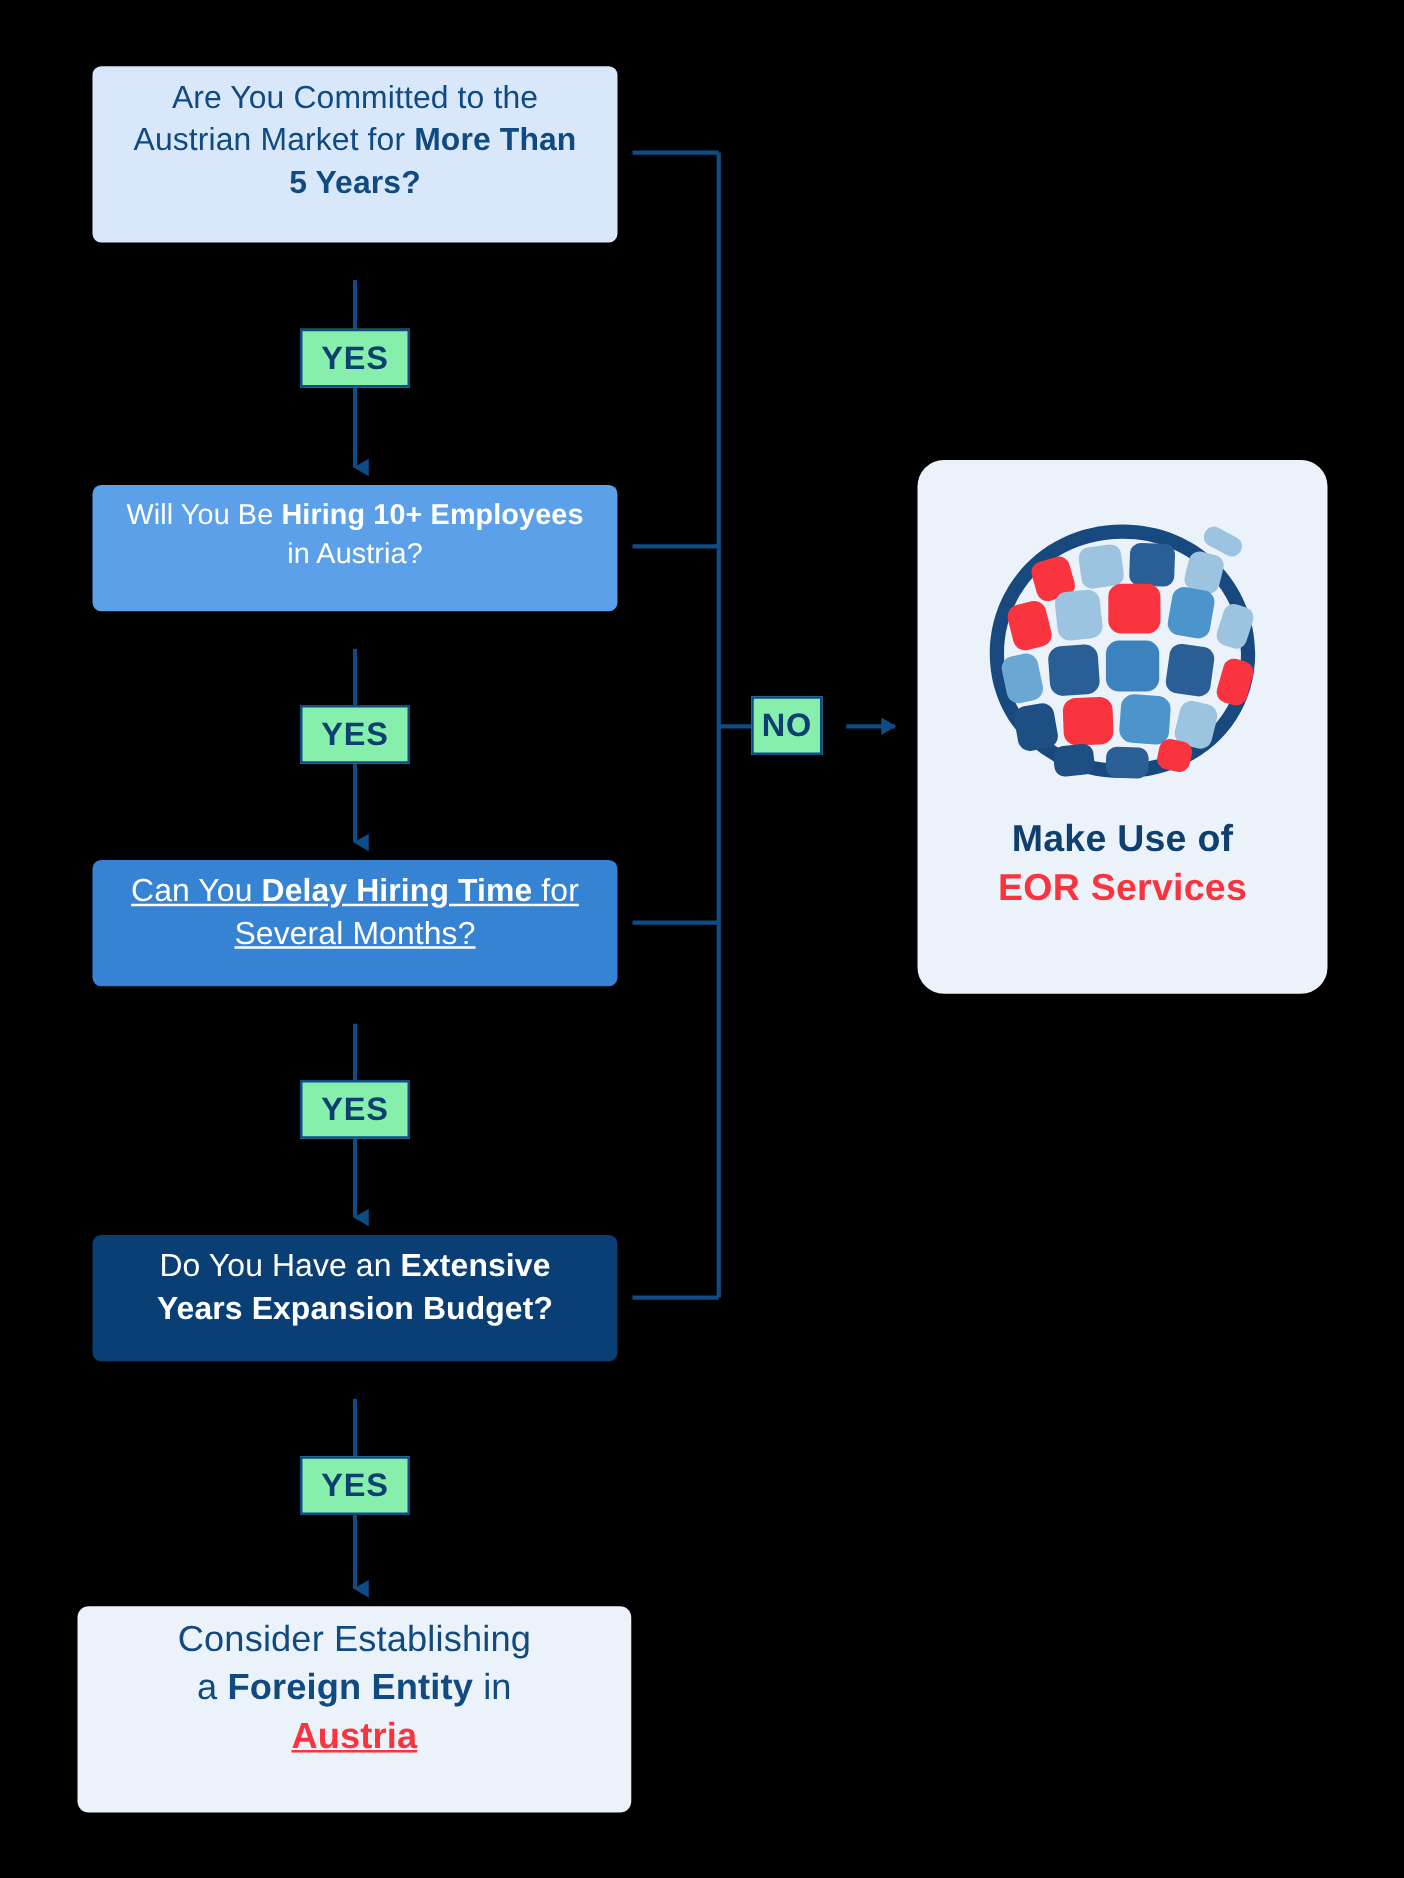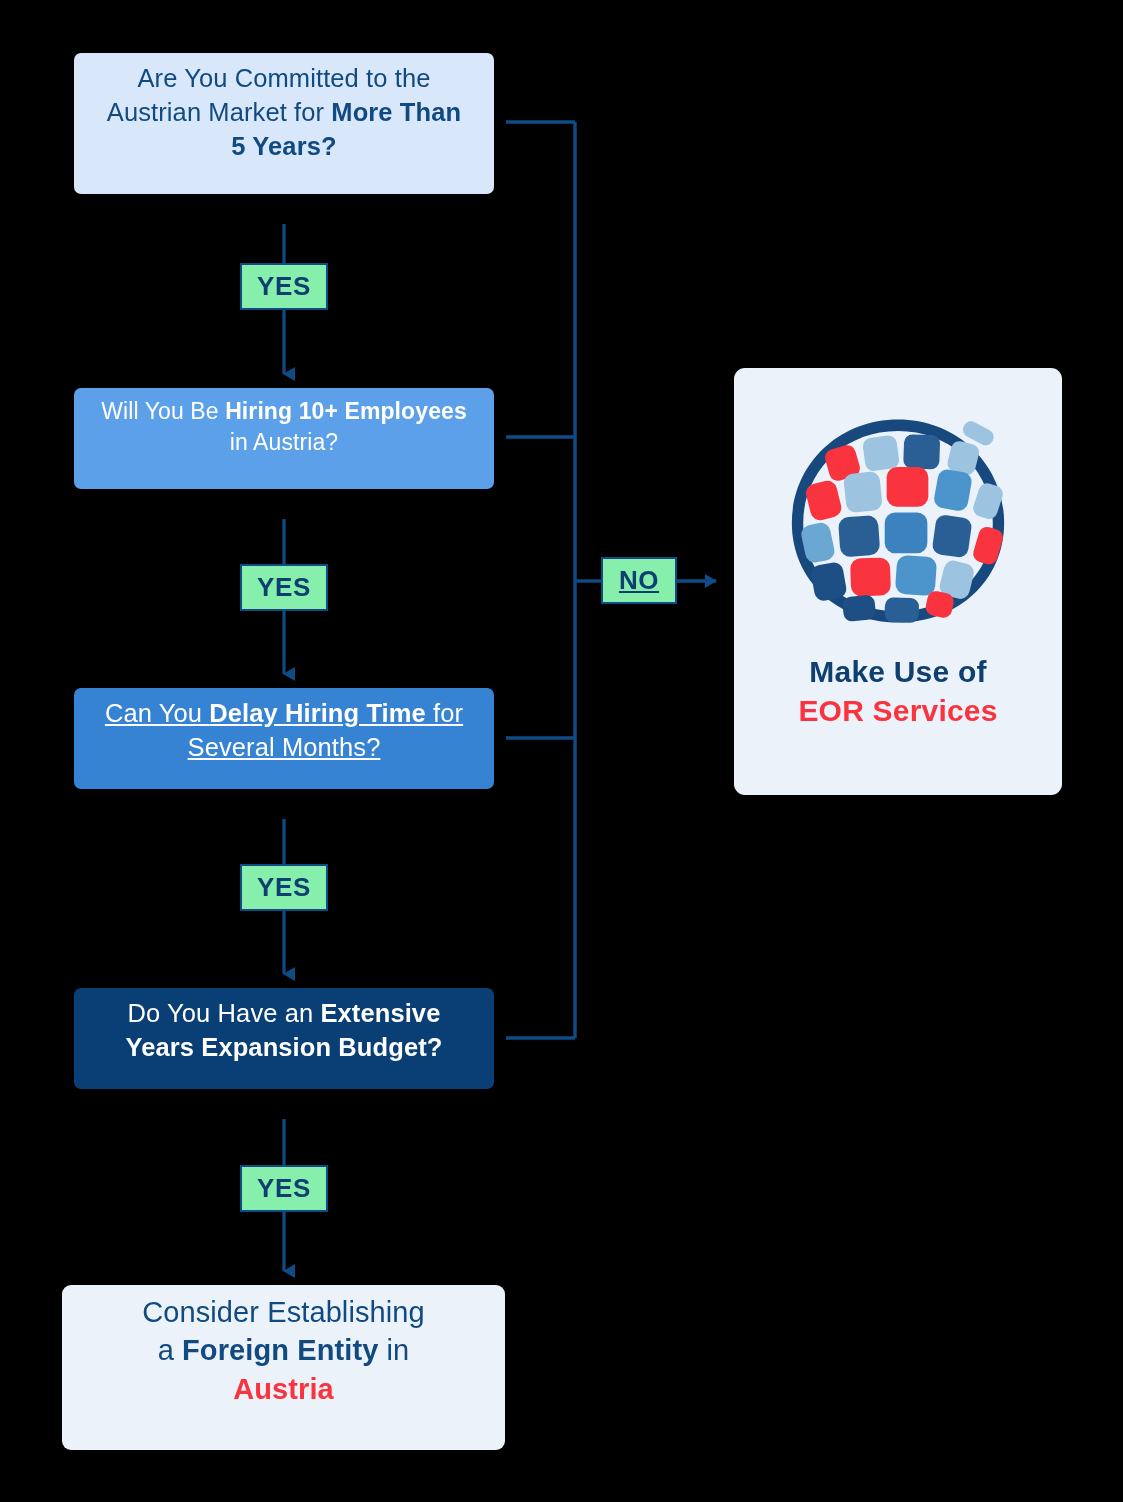--- a/index.html
+++ b/index.html
@@ -64,28 +64,28 @@
   }
   #node-5 {
     left: 62px;  top: 1285px;  width: 443px;  height: 165px;
     background: #ecf2fa;
     color: #114a80;
     font-size: 29px;
     font-weight: 500;
     border-radius: 9px;
     line-height: 1.32;
   }
-  #node-5 .accent { color: #f9343f; font-weight: 700; }
+  #node-5 .accent { color: #f9343f; font-weight: 700; text-decoration: underline; }
 
   
   #eor-card {
     position: absolute;
     left: 734px;  top: 368px;  width: 328px;  height: 427px;
     background: #ecf2fa;
-    border-radius: 11px;
+    border-radius: 21px;
     display: flex;
     flex-direction: column;
     align-items: center;
     justify-content: flex-start;
     box-sizing: border-box;
     padding-top: 44px;
   }
   #eor-globe { width: 228px; height: 218px; }
   #eor-caption {
     margin-top: 22px;
@@ -118,21 +118,21 @@
     letter-spacing: 0.6px;
     display: flex;
     align-items: center;
     justify-content: center;
   }
   .lbl-yes { width: 88px; height: 47px; left: 240px; }
   #lbl-yes-1 { top: 263px; }
   #lbl-yes-2 { top: 564px; }
   #lbl-yes-3 { top: 864px; }
   #lbl-yes-4 { top: 1165px; }
-  #lbl-no { width: 76px; height: 47px; left: 601px; top: 557px; text-decoration: underline; }
+  #lbl-no { width: 57px; height: 47px; left: 601px; top: 557px; }
 </style>
 </head>
 <body>
 
 <div id="canvas">
 
   <svg id="wires" viewBox="0 0 1123 1502" width="1123" height="1502">
     <defs>
       <marker id="arrow-down" markerWidth="14" markerHeight="12" refX="7" refY="11" orient="auto" markerUnits="userSpaceOnUse">
         <path d="M0,0 L14,0 L7,12 Z" fill="#0f4c85"></path>

